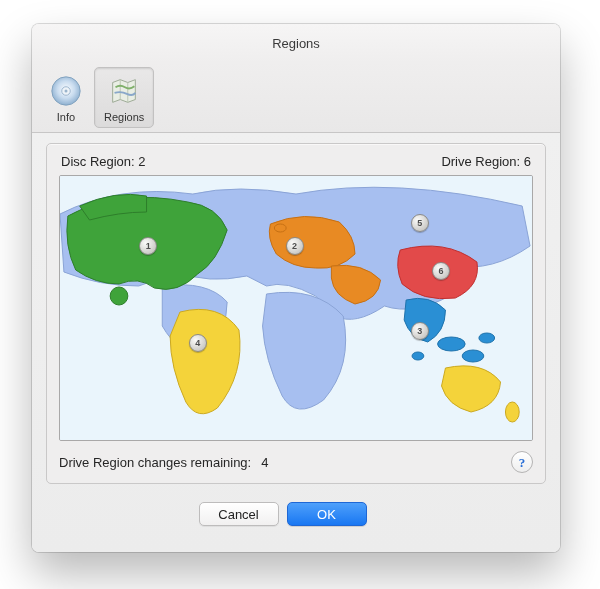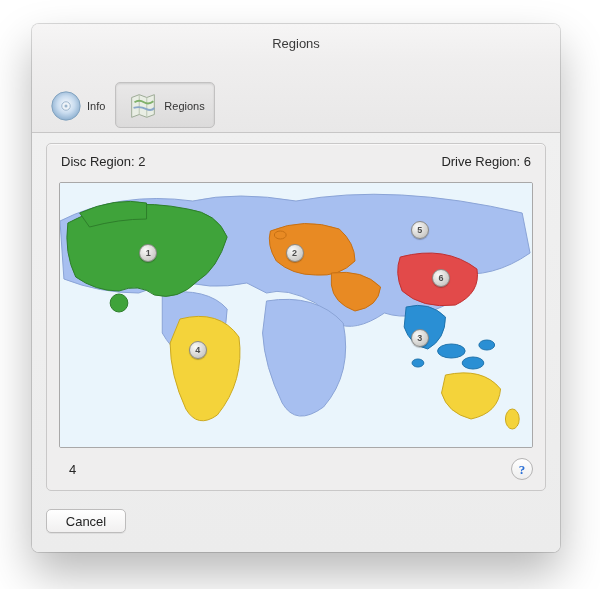--- a/index.html
+++ b/index.html
@@ -5,44 +5,44 @@
   html,body{margin:0;padding:0;background:#fff;font-family:-apple-system,"Helvetica Neue",Helvetica,Arial,sans-serif;font-size:13px;color:#222}
   .stage{width:600px;height:589px;position:relative;background:#fff}
   .win{position:absolute;left:32px;top:24px;width:528px;height:528px;border-radius:7px;
        background:linear-gradient(#f1f1f1,#ececec);
        box-shadow:0 22px 45px rgba(0,0,0,.28),0 0 0 1px rgba(0,0,0,.14)}
   .titlebar{height:38px;display:flex;align-items:center;justify-content:center;
             border-top-left-radius:7px;border-top-right-radius:7px;
             background:linear-gradient(#f6f5f5,#efeeee);font-size:13px;color:#3a3a3a}
   .tabs{display:flex;align-items:flex-end;gap:0;padding:0 6px 0 6px;height:70px;
         background:linear-gradient(#efeeee,#e9e8e8);border-bottom:1px solid #c7c6c6}
-  .tab{display:flex;flex-direction:row;align-items:center;justify-content:flex-end;
+  .tab{display:flex;flex-direction:column;align-items:center;justify-content:flex-end;
        padding:6px 9px 4px;border:1px solid transparent;border-radius:5px;margin-bottom:4px;cursor:default;gap:3px}
   .tab .lbl{font-size:11px;color:#333;white-space:nowrap}
   .tab.selected{background:linear-gradient(#e9e8e8,#dcdbdb);border-color:#c2c1c1;
                 box-shadow:inset 0 1px 2px rgba(0,0,0,.12)}
   .iconbox{width:36px;height:34px;display:flex;align-items:center;justify-content:center}
   .content{padding:10px 14px 12px}
   .panel{border:1px solid #c9c8c8;border-radius:5px;background:#efeeee;
          box-shadow:inset 0 1px 0 rgba(255,255,255,.6);padding:10px 12px 10px}
-  .row{display:flex;justify-content:space-between;align-items:flex-start;margin:0 2px 13px}
+  .row{display:flex;justify-content:space-between;align-items:flex-start;margin:0 2px 6px}
   .row span{font-size:13px;color:#262626}
   .mapframe{border:1px solid #a9a8a8;border-radius:2px;background:#e7f4fb;position:relative;height:264px;overflow:hidden}
   .mapframe svg{position:absolute;inset:0;width:100%;height:100%}
   .pin{position:absolute;width:16px;height:16px;border-radius:50%;
        background:radial-gradient(circle at 35% 32%,#fbfbfa,#d7d6d3 55%,#b9b8b4);
        border:1px solid #8b8a87;color:#4d4d4d;font-size:9px;font-weight:600;
        display:flex;align-items:center;justify-content:center;box-shadow:0 1px 1px rgba(0,0,0,.25)}
   .row2{display:flex;align-items:center;margin-top:10px}
   .row2 .lbl{font-size:13px;color:#262626}
   .row2 .val{margin-left:10px;font-size:13px;color:#262626}
   .help{margin-left:auto;width:20px;height:20px;border-radius:50%;border:1px solid #b5b4b4;
         background:linear-gradient(#fff,#eee);display:flex;align-items:center;justify-content:center;
         color:#2a6fd6;font:13px/1 Georgia,serif;font-weight:600;cursor:default}
-  .btnbar{display:flex;justify-content:space-between;gap:8px;margin:18px 27px 0 0}
+  .btnbar{display:flex;justify-content:center;gap:8px;margin:18px 27px 0 0}
   .btn{min-width:78px;height:22px;border-radius:5px;font-size:13px;display:flex;align-items:center;justify-content:center;
        border:1px solid #bdbcbc;background:linear-gradient(#ffffff,#f1f0f0);box-shadow:0 1px 0 rgba(0,0,0,.06);cursor:default}
   .btn.primary{border:1px solid #1e67d5;background:linear-gradient(#4ea0fb,#1977f2);color:#fff;
                box-shadow:0 1px 0 rgba(0,0,0,.12)}
 </style>
 </head>
 <body>
 
 <div class="stage">
   <div class="win">
@@ -136,25 +136,27 @@
 
         <div class="pin" style="left: calc(18.5% - 8px); top: calc(26% - 8px);">1</div>
             <div class="pin" style="left: calc(49.5% - 8px); top: calc(26% - 8px);">2</div>
             <div class="pin" style="left: calc(76% - 8px); top: calc(58.5% - 8px);">3</div>
             <div class="pin" style="left: calc(29% - 8px); top: calc(63% - 8px);">4</div>
             <div class="pin" style="left: calc(76% - 8px); top: calc(17.5% - 8px);">5</div>
             <div class="pin" style="left: calc(80.5% - 8px); top: calc(35.5% - 8px);">6</div>
           </div>
 
         <div class="row2">
+          <span class="lbl">Drive Region changes remaining:</span>
           <span class="val">4</span>
           <span class="help">?</span>
         </div>
 
       </div>
 
       <div class="btnbar">
         <div class="btn">Cancel</div>
+        <div class="btn primary">OK</div>
       </div>
     </div>
 
   </div>
 </div>
 
 </body></html>

